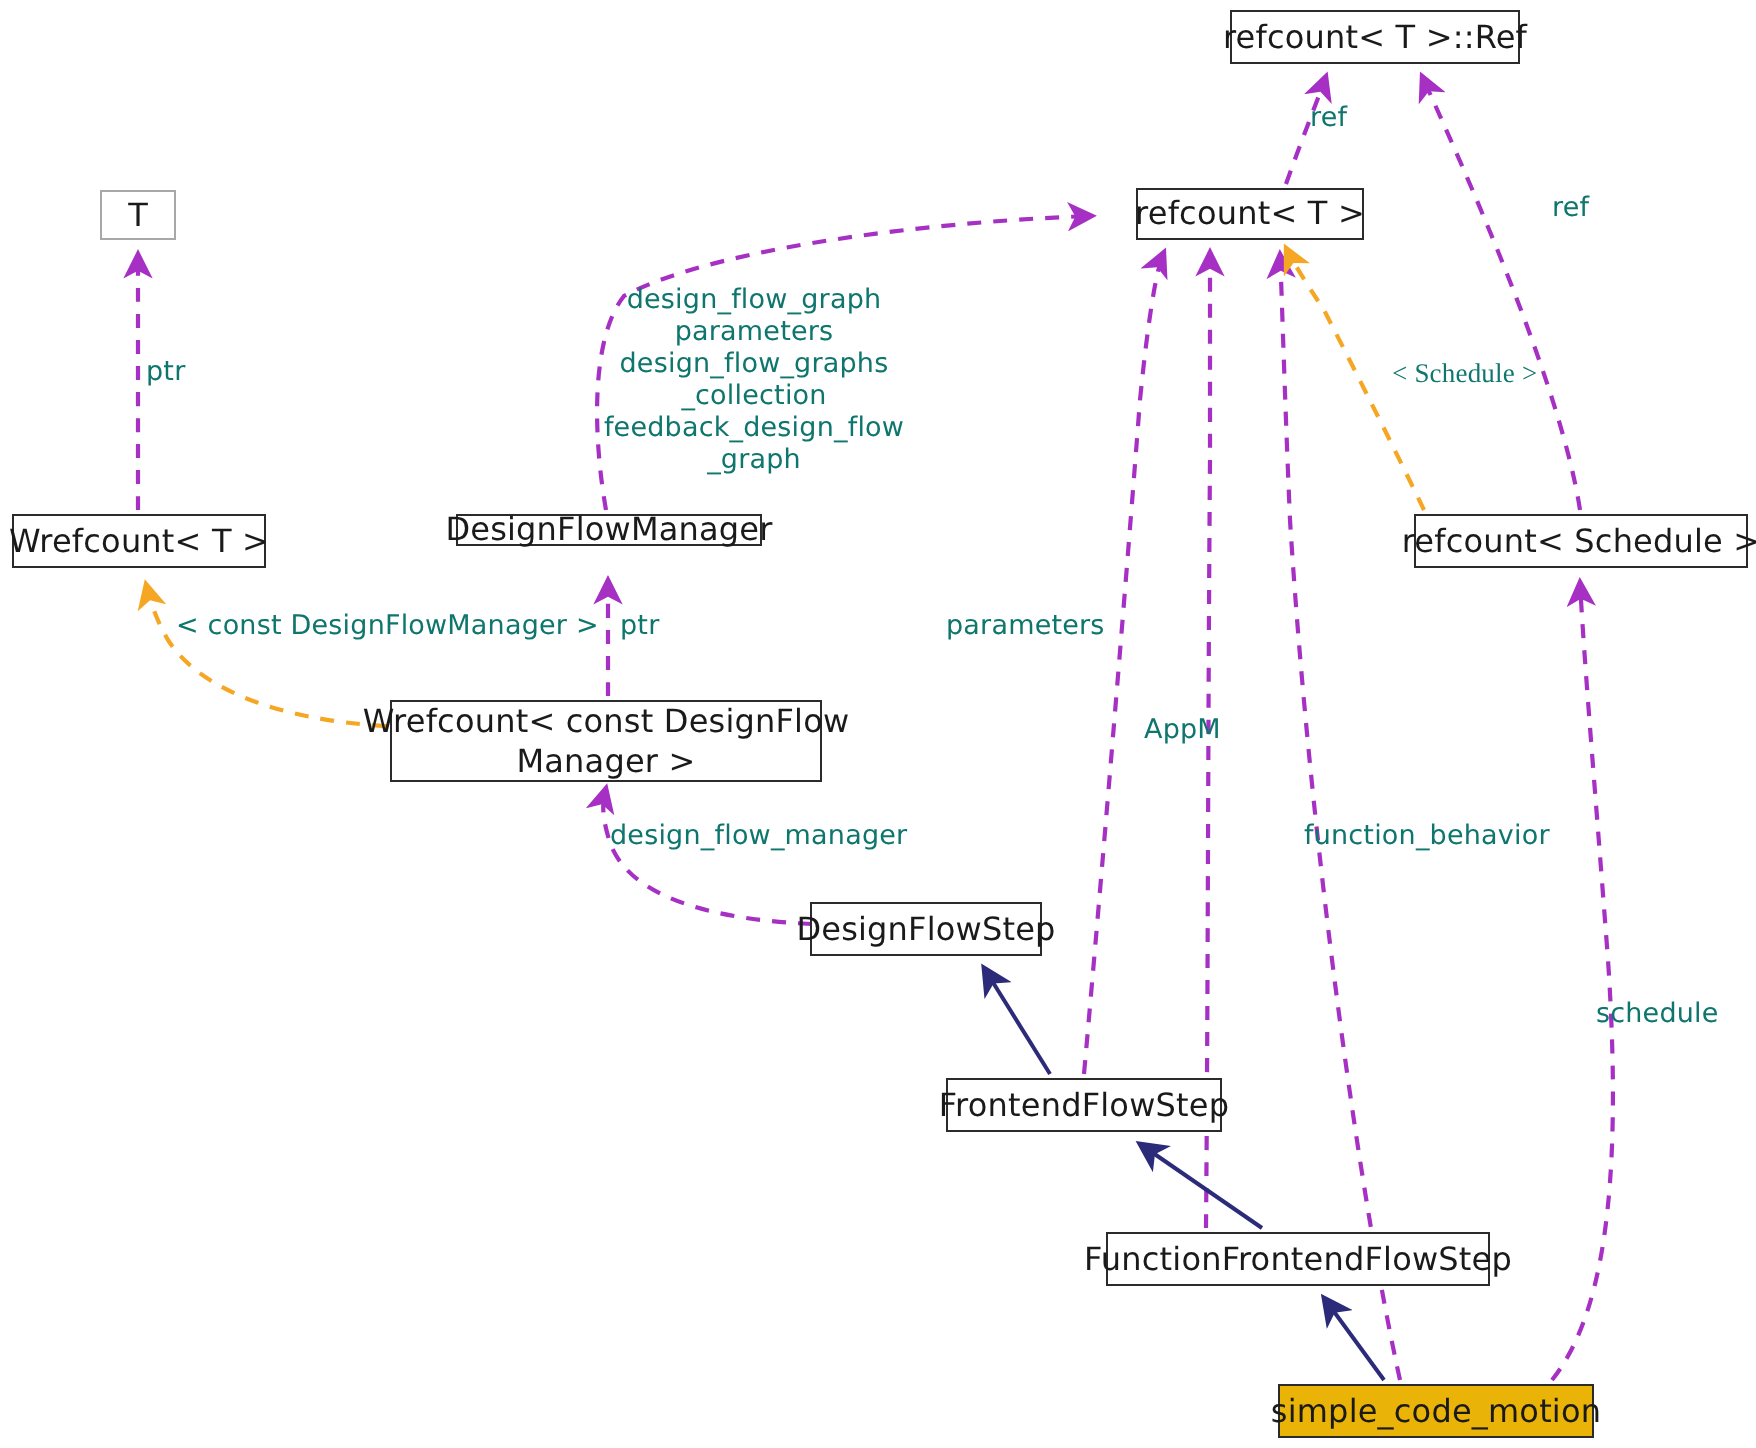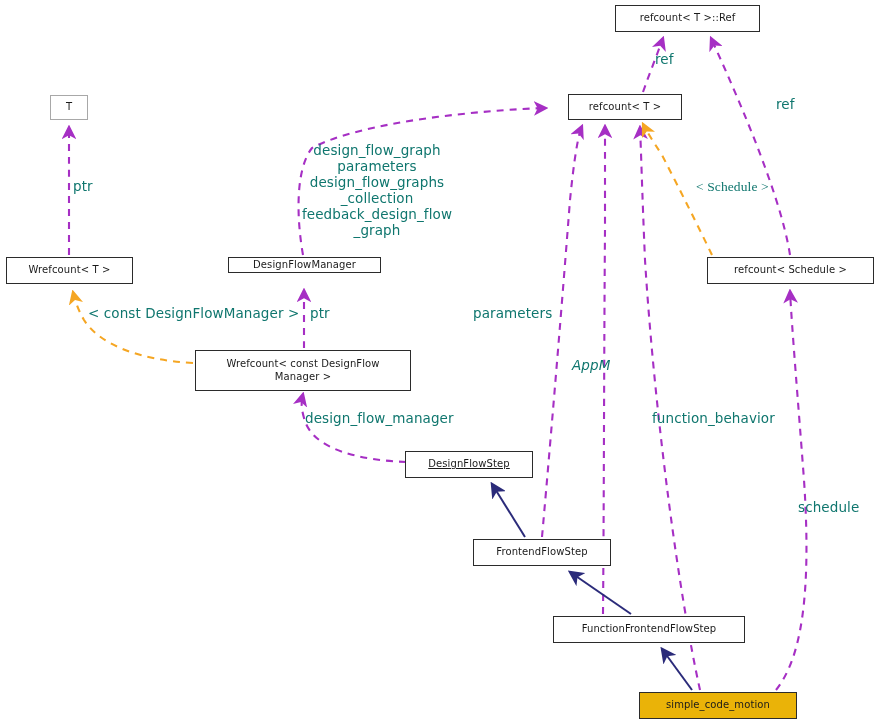--- a/index.html
+++ b/index.html
@@ -24,21 +24,21 @@
     top: 0;
     width: 878px;
     height: 724px;
   }
   .node {
     position: absolute;
     box-sizing: border-box;
     background: #ffffff;
     border: 1px solid #2b2b2b;
     color: #1a1a1a;
-    font-size: 10px;
+    font-size: 16px;
     line-height: 1.22;
     text-align: center;
     display: flex;
     align-items: center;
     justify-content: center;
     white-space: pre;
     letter-spacing: 0.1px;
   }
   .node.faint {
     border: 1px solid #a8a8a8;
@@ -109,21 +109,21 @@
 
   <div class="node" style="left:6px; top:257px; width:127px; height:27px;">Wrefcount&lt; T &gt;</div>
 
   <div class="node" style="left:228px; top:257px; width:153px; height:16px;">DesignFlowManager</div>
 
   <div class="node" style="left:195px; top:350px; width:216px; height:41px;">Wrefcount&lt; const DesignFlow
 Manager &gt;</div>
 
   <div class="node" style="left:707px; top:257px; width:167px; height:27px;">refcount&lt; Schedule &gt;</div>
 
-  <div class="node" style="left:405px; top:451px; width:128px; height:27px;text-decoration:underline;">DesignFlowStep</div>
+  <div class="node" style="left:405px; top:451px; width:116px; height:27px;">DesignFlowStep</div>
 
   <div class="node" style="left:473px; top:539px; width:138px; height:27px;">FrontendFlowStep</div>
 
   <div class="node" style="left:553px; top:616px; width:192px; height:27px;">FunctionFrontendFlowStep</div>
 
   <div class="node highlight" style="left:639px; top:692px; width:158px; height:27px;">simple_code_motion</div>
 
   <div class="edge-label left" style="left:655px; top:52px;">ref</div>
 
   <div class="edge-label left" style="left:776px; top:97px;">ref</div>
@@ -138,21 +138,21 @@
 _graph</div>
 
   <div class="edge-label left" style="left:88px; top:306px;">&lt; const DesignFlowManager &gt;</div>
 
   <div class="edge-label left" style="left:310px; top:306px;">ptr</div>
 
   <div class="edge-label left" style="left:696px; top:179px;font-family:Liberation Serif, serif;">&lt; Schedule &gt;</div>
 
   <div class="edge-label left" style="left:473px; top:306px;">parameters</div>
 
-  <div class="edge-label left" style="left:572px; top:358px;font-style:italic;">AppM</div>
+  <div class="edge-label left" style="left:572px; top:358px;">AppM</div>
 
   <div class="edge-label left" style="left:305px; top:411px;">design_flow_manager</div>
 
   <div class="edge-label left" style="left:652px; top:411px;">function_behavior</div>
 
   <div class="edge-label left" style="left:798px; top:500px;">schedule</div>
 
 </div>
 
 </body></html>

